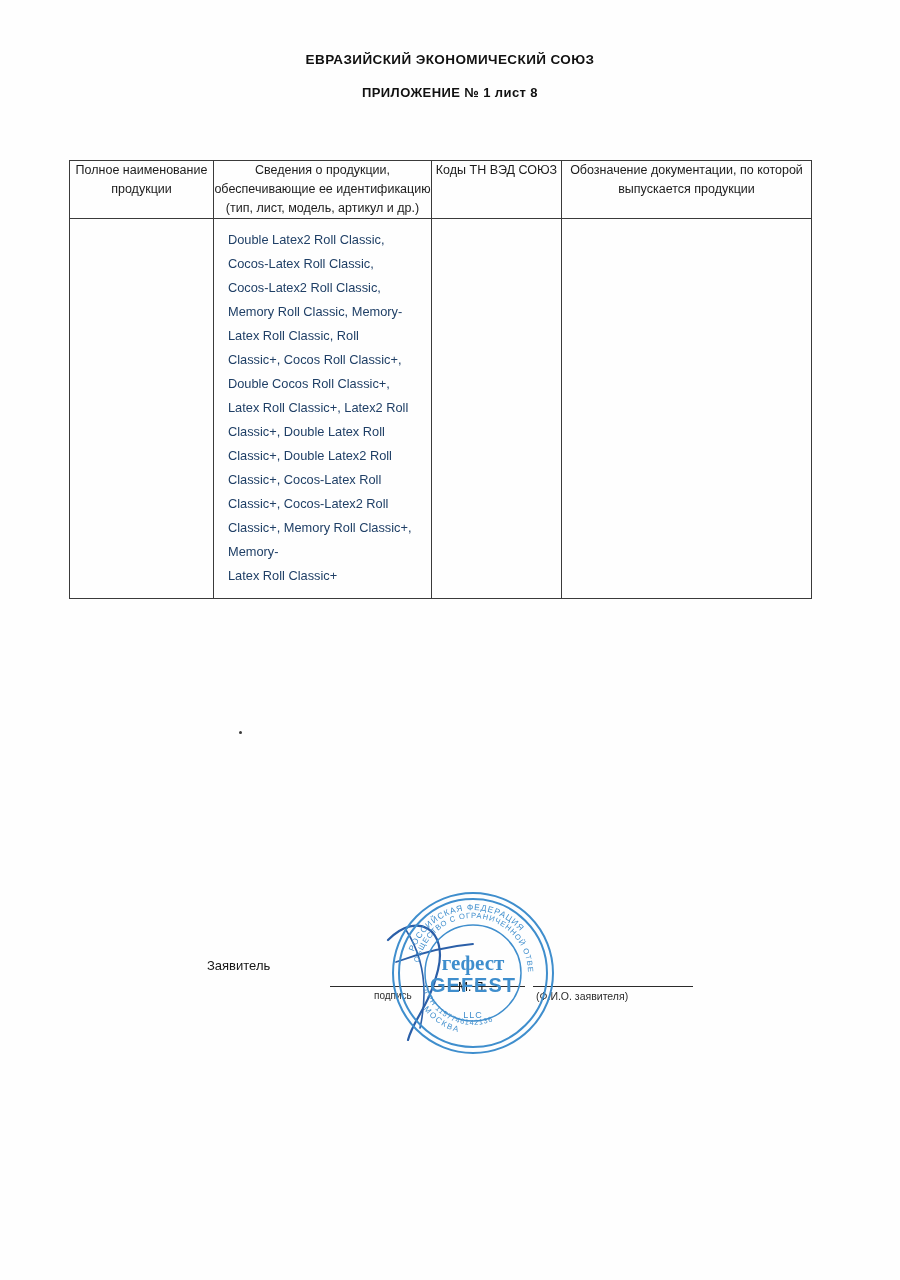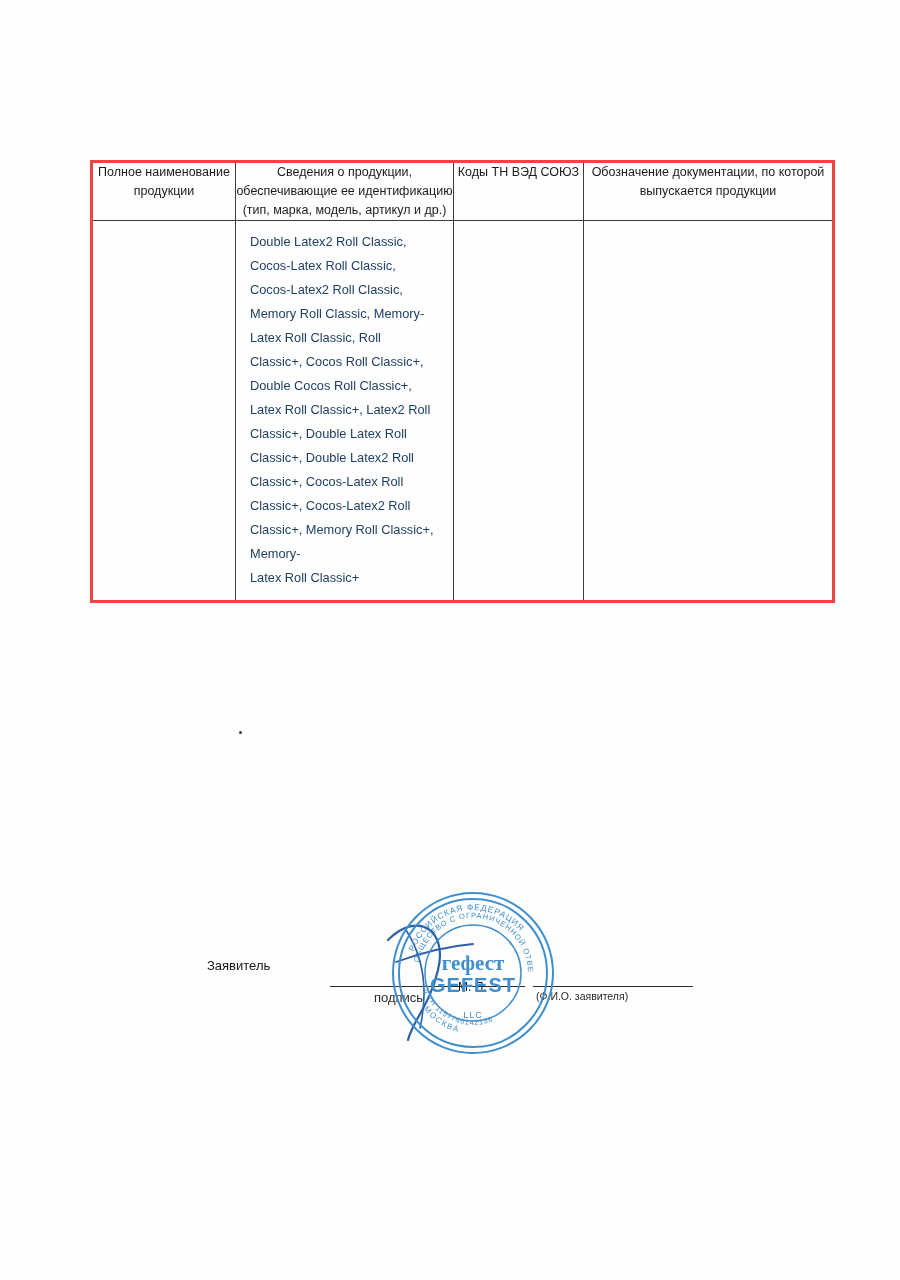--- a/index.html
+++ b/index.html
@@ -36,23 +36,23 @@
     color: #111;
     margin-bottom: 18px;
   }
   .header .line.l2 { font-size: 13px; }
   .header .line.l3 { font-size: 13px; }
 
   
   .table {
     position: absolute;
     top: 160px;
-    left: 90px;
+    left: 69px;
     width: 656px;
-    border: 3px solid #ef4444;
+    border: 1px solid #ef4444;
     border-collapse: collapse;
     table-layout: fixed;
   }
   .table td, .table th {
     border: 1px solid #3a3a3a;
     vertical-align: top;
     padding: 0;
   }
   .th-cell {
     text-align: center;
@@ -115,21 +115,21 @@
     position: absolute;
     left: 533px;
     top: 46px;
     width: 160px;
     border-bottom: 1px solid #2b2b2b;
   }
   .sig-sub-left {
     position: absolute;
     left: 374px;
     top: 50px;
-    font-size: 13px;
+    font-size: 10px;
     color: #2b2b2b;
   }
   .sig-mp {
     position: absolute;
     left: 458px;
     top: 40px;
     font-size: 12px;
     color: #151515;
   }
   .sig-name {
@@ -168,33 +168,35 @@
     height: 150px;
     pointer-events: none;
   }
 </style>
 </head>
 <body>
 
 <div class="page">
 
   <div class="header">
+    <div class="line l1">ЕВРАЗИЙСКИЙ ЭКОНОМИЧЕСКИЙ СОЮЗ</div>
+    <div class="line l2">ПРИЛОЖЕНИЕ № 1 лист 8</div>
   </div>
 
   <table class="table">
     <colgroup>
       <col class="col1">
         <col class="col2">
         <col class="col3">
         <col class="col4">
     </colgroup>
     <thead>
       <tr>
         <th class="th-cell">Полное наименование продукции</th>
-        <th class="th-cell">Сведения о продукции, обеспечивающие ее идентификацию (тип, марка, модель, артикул и др.)</th>
+        <th class="th-cell">Сведения о продукции, обеспечивающие ее идентификацию (тип, лист, модель, артикул и др.)</th>
         <th class="th-cell">Коды ТН ВЭД СОЮЗ</th>
         <th class="th-cell">Обозначение документации, по которой выпускается продукции</th>
       </tr>
     </thead>
     <tbody>
       <tr>
         <td class="body-cell"></td>
         <td class="body-cell">
           <div class="prod-list">Double Latex2 Roll Classic,
 Cocos-Latex Roll Classic,

